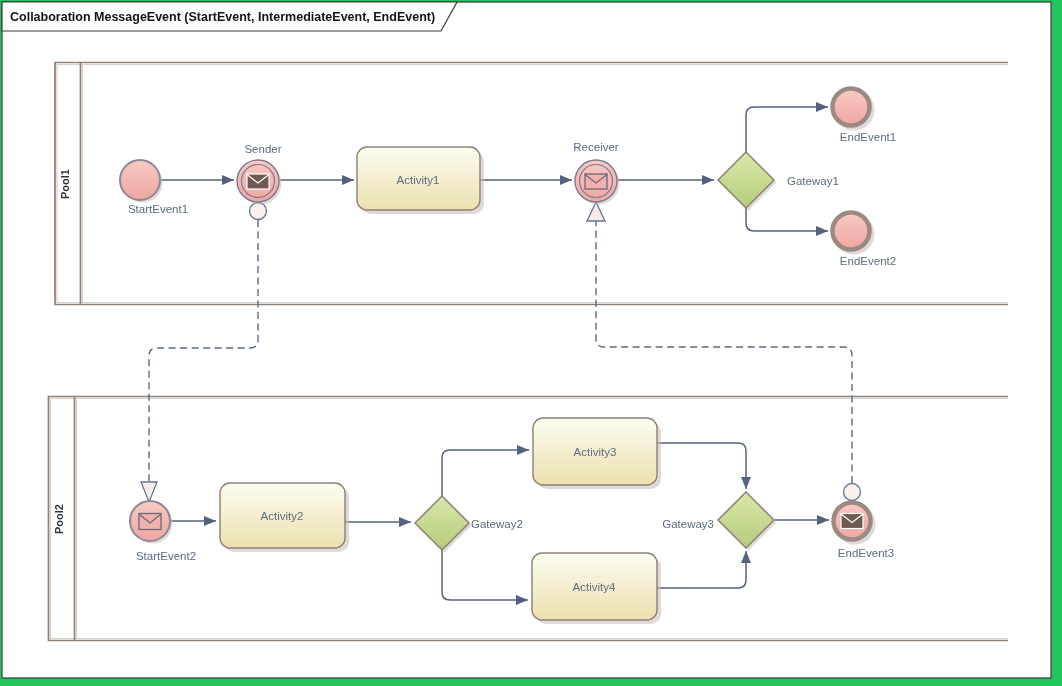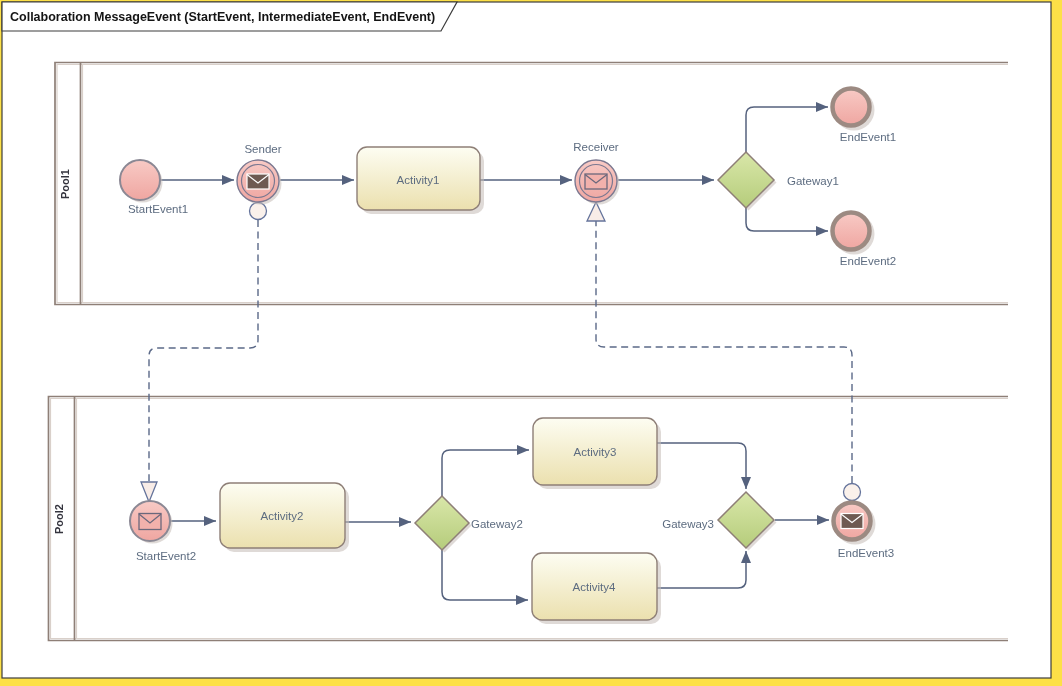--- a/index.html
+++ b/index.html
@@ -1,16 +1,16 @@
 <!DOCTYPE html>
 <html style="--event-fill-top: #f8cac5; --event-fill-bottom: #efa6a1; --start-event-border: #8b8894; --intermediate-event-border: #7b7890; --end-event-border: #9c8a82; --activity-fill-top: #fdfdf2; --activity-fill-bottom: #ebe0ae; --element-border: #8e7f77; --gateway-fill-top: #d9e7a9; --gateway-fill-bottom: #b5cc7b; --pool-border: #8e7f77; --pool-border-highlight: #d9d0ca; --sequence-flow: #55627e; --message-flow: #5b6988; --message-marker-fill: #faf1eb; --envelope-dark: #6e5a52; --envelope-outline: #6b687c; --envelope-light-fill: #f2b1ac; --label-text: #5d6c80; --pool-label-text: #34343e; --title-text: #141414; --frame-border: #3c3c3c; --shadow: #c4bcb6;"><head>
 <meta charset="utf-8">
 <style>
   html,body{margin:0;padding:0;background:#fff;}
-  .canvas{position:relative;width:1062px;height:686px;background:#fde047;font-family:"Liberation Sans",sans-serif;}
+  .canvas{position:relative;width:1062px;height:686px;background:#22c55e;font-family:"Liberation Sans",sans-serif;}
   svg{display:block;}
   .frame{fill:#fff;stroke:var(--frame-border);stroke-width:1.2;}
   .titletab{fill:#fff;stroke:var(--frame-border);stroke-width:1.2;}
   .title-text{font:bold 12.5px "Liberation Sans",sans-serif;fill:var(--title-text);}
   .pool-dark{stroke:var(--pool-border);stroke-width:1.7;fill:none;}
   .pool-light{stroke:var(--pool-border-highlight);stroke-width:1.2;fill:none;}
   .pool-lbl{font:bold 11px "Liberation Sans",sans-serif;fill:var(--pool-label-text);text-anchor:middle;}
   .lbl{font:11.5px "Liberation Sans",sans-serif;fill:var(--label-text);text-anchor:middle;}
   .lbl.start{text-anchor:start;} .lbl.end{text-anchor:end;}
   .seq{stroke:var(--sequence-flow);stroke-width:1.5;fill:none;marker-end:url(#mArrow);}

